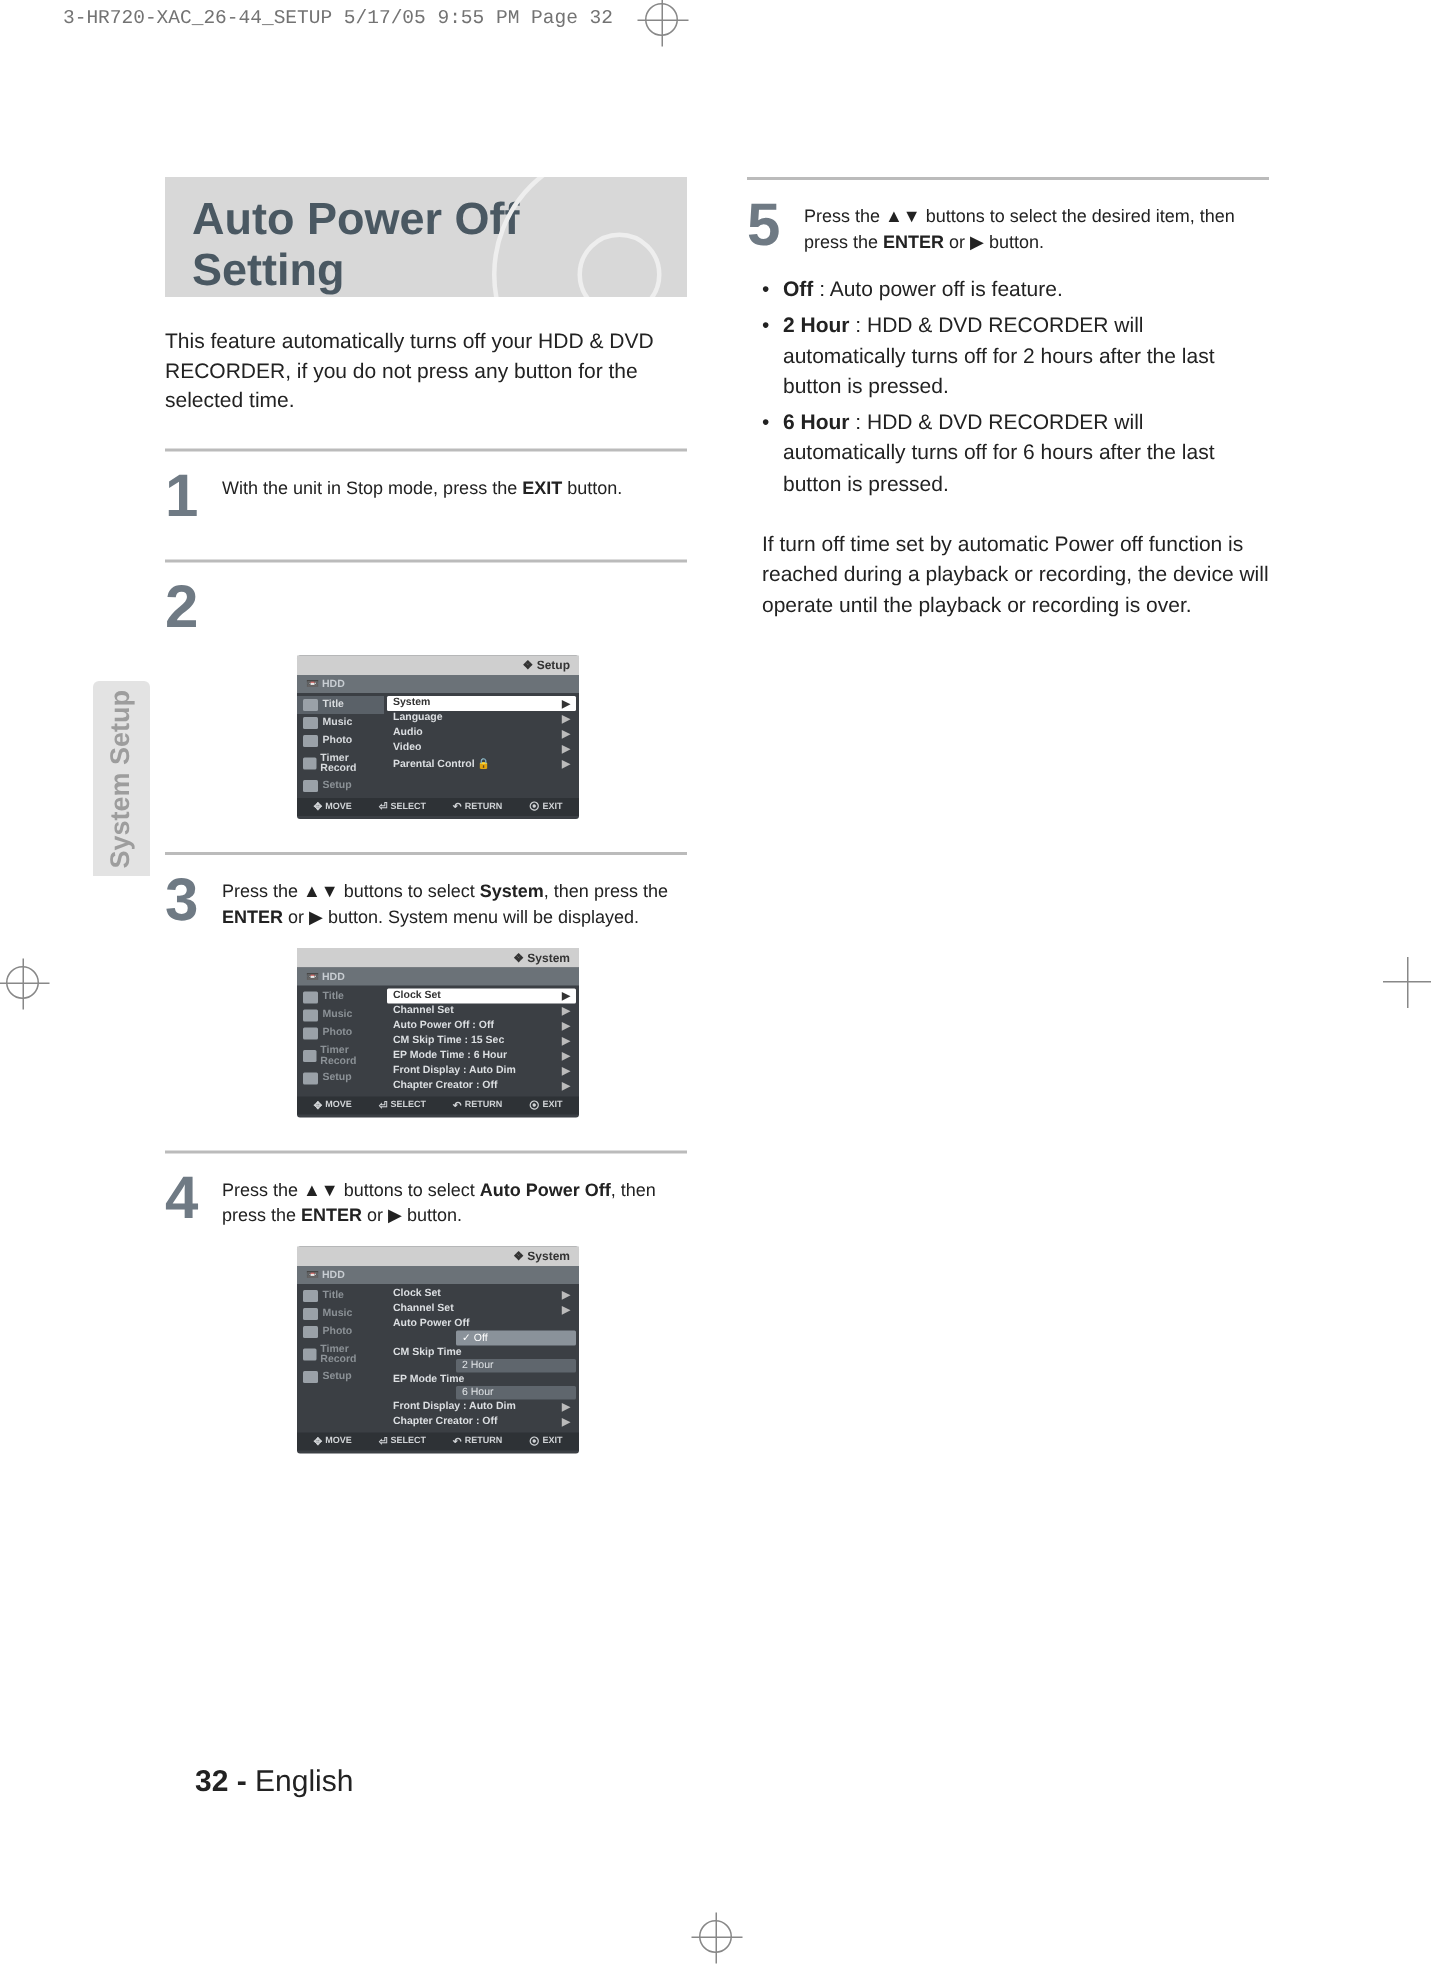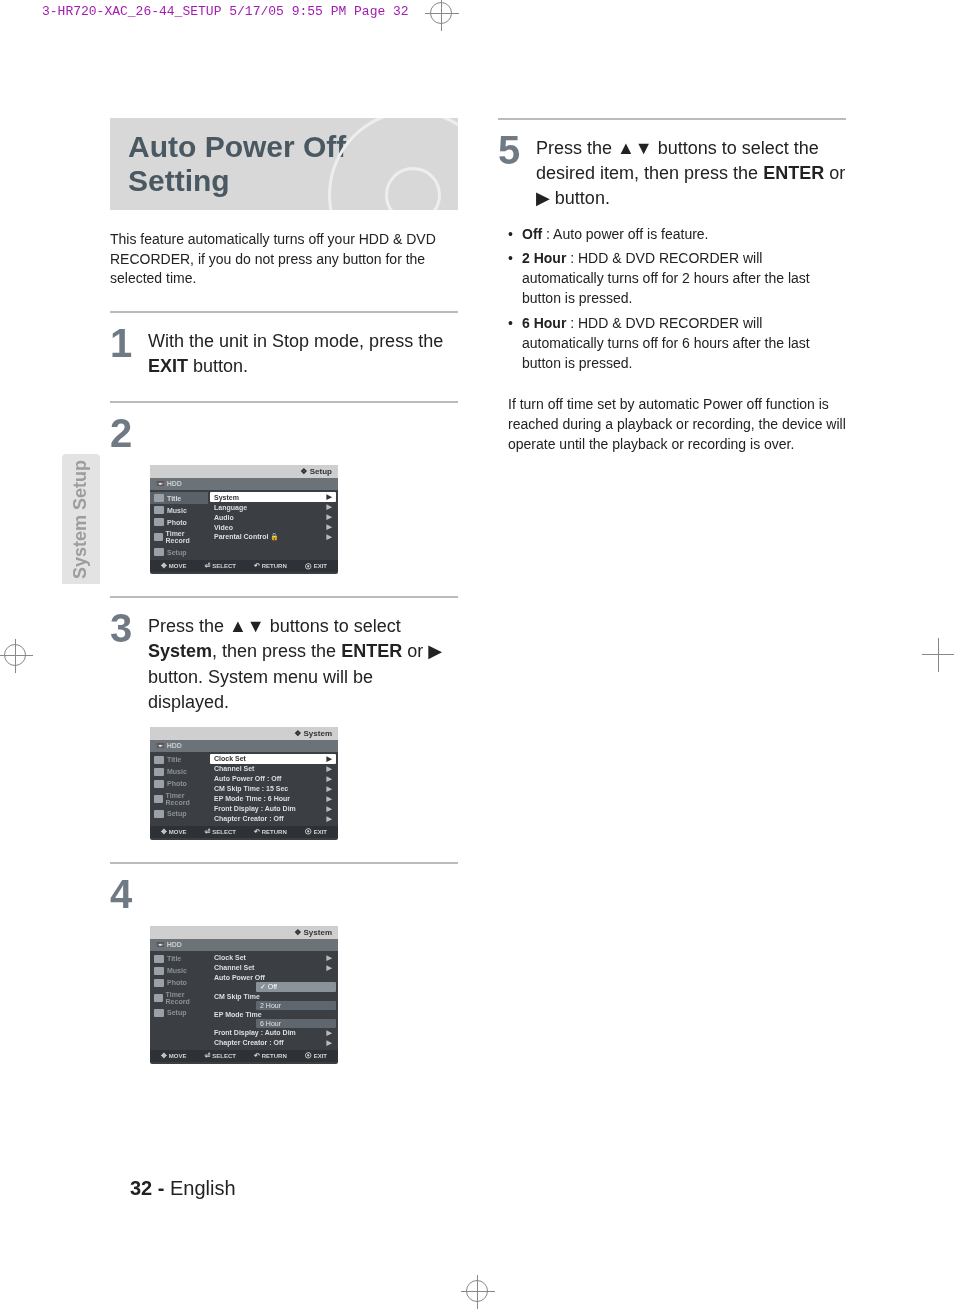--- a/index.html
+++ b/index.html
@@ -9,21 +9,21 @@
     height: 1310px;
     background: #fff;
     position: relative;
     color: #222;
   }
   .crop-header {
     position: absolute;
     top: 4px; left: 42px;
     font-family: "Courier New", monospace;
     font-size: 13px;
-    color: #a21caf;
+    color: #737373;
   }
   .crop-circle {
     position: absolute;
     top: 2px; left: 430px;
     width: 22px; height: 22px;
     border: 1px solid #888;
     border-radius: 50%;
   }
   .crop-circle::before, .crop-circle::after {
     content: ""; position: absolute; background: #888;
@@ -83,21 +83,21 @@
     width: 780px;
   }
   .columns {
     display: flex;
     gap: 40px;
   }
   .col { width: 348px; }
 
   .title-banner {
     background: #d8d8d8;
-    height: 92px;
+    height: 80px;
     display: flex;
     align-items: flex-start;
     padding: 12px 18px;
     position: relative;
     overflow: hidden;
   }
   .title-banner h1 {
     font-size: 30px;
     font-weight: bold;
     color: #4a5862;
@@ -134,29 +134,29 @@
     margin-bottom: 10px;
   }
   .step-num {
     font-size: 40px;
     font-weight: bold;
     color: #6f7a84;
     line-height: 1;
     min-width: 28px;
   }
   .step-text {
-    font-size: 18px;
+    font-size: 12px;
     line-height: 1.4;
     padding-top: 6px;
   }
   .step-text b { font-weight: bold; }
 
   .screen {
     width: 188px;
-    margin: 12px auto 8px 40px;
+    margin: 12px auto 8px 88px;
     background: #3b3f44;
     border-radius: 2px;
     font-size: 7px;
     color: #ddd;
     font-family: Arial, sans-serif;
     padding-bottom: 2px;
   }
   .scr-top {
     background: #cfcfcf;
     color: #333;
@@ -440,20 +440,23 @@
               <span class="kico">⦿</span>
               <span>EXIT</span>
             </span>
         </div>
       </div>
 
       <hr class="rule">
 
       <div class="step">
         <div class="step-num">4</div>
+        <div class="step-text">
+          <span>Press the </span><span>▲▼</span><span> buttons to select </span><b>Auto Power Off</b><span>, then press the </span><b>ENTER</b><span> or </span><span>▶</span><span> button.</span>
+        </div>
       </div>
 
       <div class="screen">
         <div class="scr-top">❖ <span>System</span></div>
         <div class="scr-hdd">📼 <span>HDD</span></div>
         <div class="scr-body">
           <div class="scr-nav">
             <div class="scr-nav-item dim">
                 <span class="nav-ico"></span>
                 <span>Title</span>

